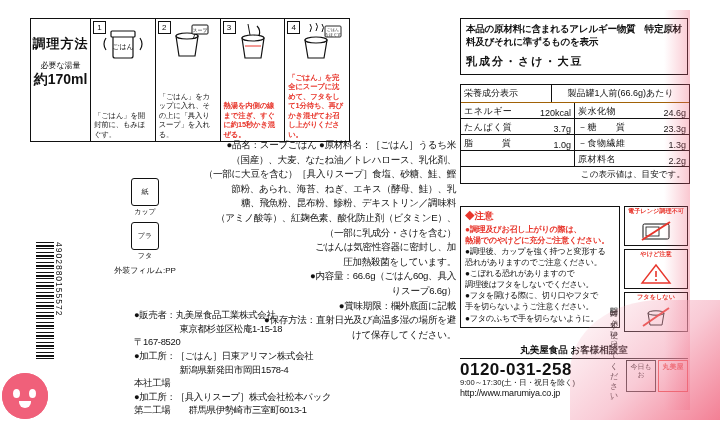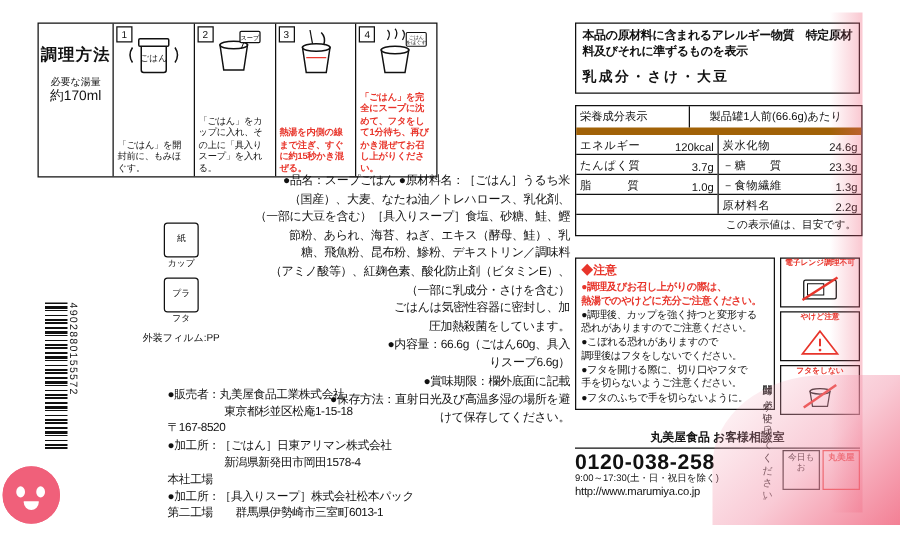--- a/index.html
+++ b/index.html
@@ -82,22 +82,22 @@
     text-align: center;
   }
   .cook-water {
     font-size: 8px;
     color: #111;
     text-align: center;
     line-height: 1.25;
     margin-top: 10px;
   }
   .cook-water .big {
-    font-size: 11px;
-    font-weight: normal;
+    font-size: 14px;
+    font-weight: bold;
     display: block;
   }
   .steps {
     flex: 1;
     display: flex;
   }
   .step {
     flex: 1;
     border-right: 1px solid #111;
     position: relative;
@@ -236,21 +236,21 @@
     left: 430px; top: 74px;
     width: 228px;
     border: 1px solid #111;
     border-collapse: collapse;
     background: #fff;
     font-size: 9.4px;
     color: #111;
   }
   .nutri-head {
     display: flex;
-    border-bottom: 6px solid #a16207;
+    border-bottom: 1px solid #a16207;
   }
   .nutri-head .l {
     width: 40%;
     border-right: 1px solid #111;
     padding: 2px 3px;
     font-size: 9px;
     box-sizing: border-box;
   }
   .nutri-head .r {
     width: 60%;
@@ -656,21 +656,21 @@
           <path d="M9 8 L11 20 L23 20 L25 8 Z" fill="#fff" stroke="#111" stroke-width="1"></path>
           <ellipse cx="17" cy="8" rx="8" ry="2.2" fill="#fff" stroke="#111" stroke-width="1"></ellipse>
           <line x1="4" y1="21" x2="30" y2="3" stroke="#e8352b" stroke-width="2"></line>
         </svg>
       </div>
     </div>
 
     <div class="cs">
       <div class="cs-title">丸美屋食品 お客様相談室</div>
       <div class="cs-left">
-        <div class="cs-tel">0120-038-258</div>
+        <div class="cs-tel">0120-031-258</div>
         <div class="cs-hours">9:00～17:30(土・日・祝日を除く)</div>
         <div class="cs-url">http://www.marumiya.co.jp</div>
       </div>
       <div class="cs-badge">
         <div class="badge-a">今日もお</div>
         <div class="badge-b">丸美屋</div>
       </div>
     </div>
 
     <div class="vert-note">開封は必ず使い切ってください。</div>

